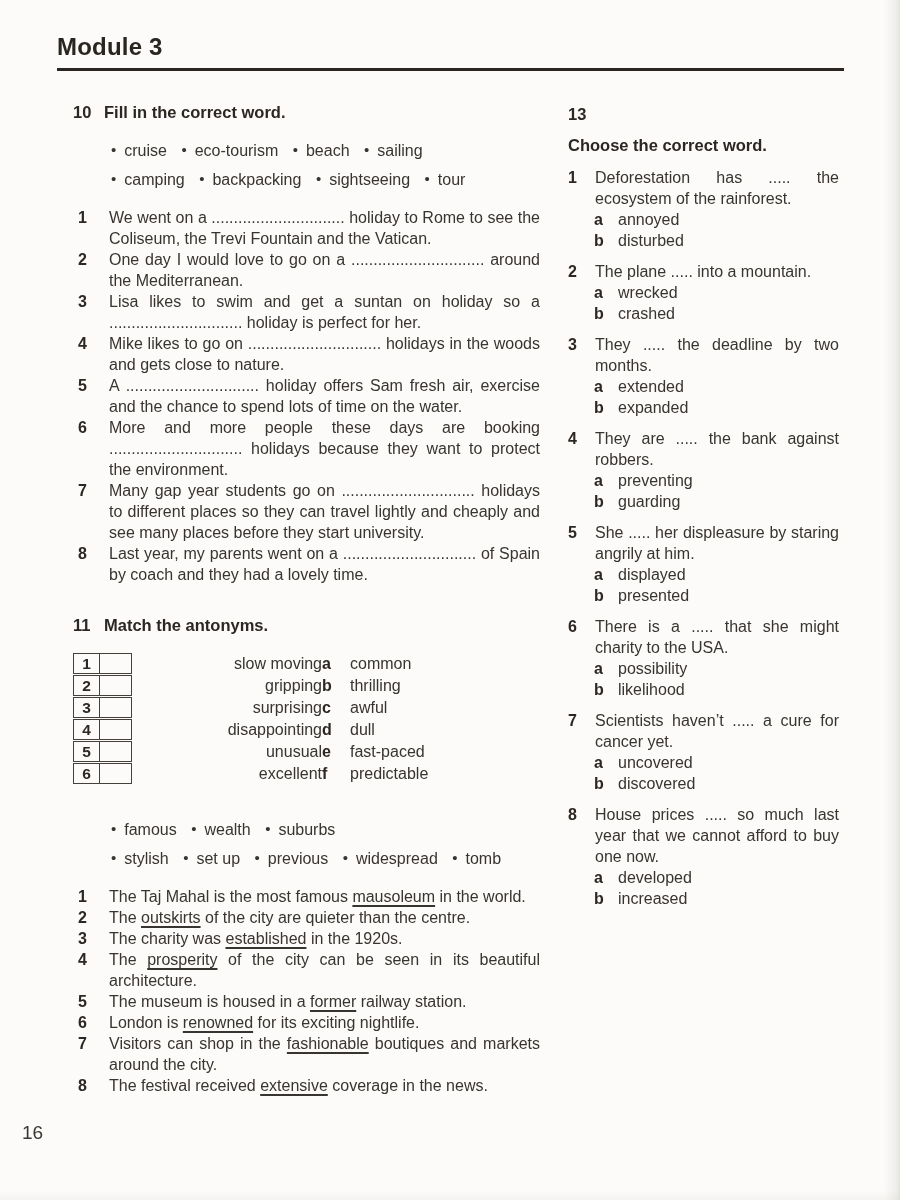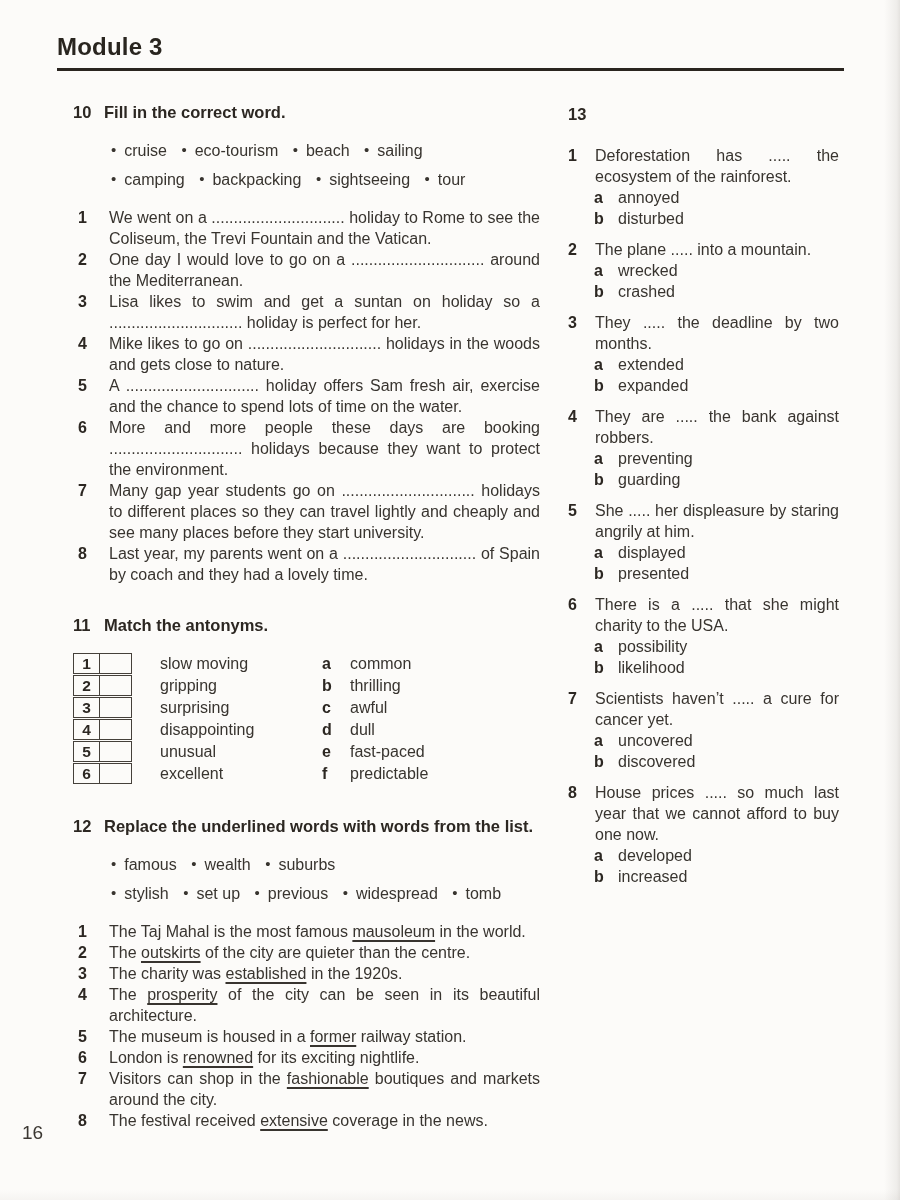--- a/index.html
+++ b/index.html
@@ -61,21 +61,21 @@
   .match{margin-top:17px;}
   .match-row{display:flex;align-items:center;height:21px;margin-bottom:1px;}
   .num-box,.ans-box{
     box-sizing:border-box;height:21px;border:1.6px solid #45403a;background:transparent;
   }
   .num-box{
     width:27px;display:flex;align-items:center;justify-content:center;
     font-weight:bold;color:#2c2722;font-size:15.5px;
   }
   .ans-box{width:32px;border-left:none;}
-  .match-term{margin-left:28px;flex:0 0 162px;}
+  .match-term{margin-left:28px;flex:0 0 162px;text-align:right;}
   .match-letter{font-weight:bold;color:#2c2722;flex:0 0 17px;}
   .match-option{margin-left:11px;}
 
   
   .q{margin-bottom:10px;}
   .q-head{display:flex;}
   .q-num{flex:0 0 17px;font-weight:bold;color:#2c2722;}
   .q-text{flex:1;margin-left:10px;text-align:justify;}
   .opt{display:flex;margin-left:26px;}
   .opt-letter{flex:0 0 15px;font-weight:bold;color:#2c2722;}
@@ -204,24 +204,20 @@
           <span class="num-box">6</span>
             <span class="ans-box"></span>
           <span class="match-term">excellent</span>
           <span class="match-letter">f</span>
           <span class="match-option">predictable</span>
         </div>
       </div>
     </section>
 
     <section class="sec-12">
-      <div class="ex-head">
-        <span class="ex-num">12</span>
-        <span class="ex-title">Replace the underlined words with words from the list.</span>
-      </div>
       <div class="bank">
         <div class="bank-line">
           <span class="bank-word"><span class="bullet">•</span><span>famous</span></span>
           <span class="bank-word"><span class="bullet">•</span><span>wealth</span></span>
           <span class="bank-word"><span class="bullet">•</span><span>suburbs</span></span>
         </div>
         <div class="bank-line">
           <span class="bank-word"><span class="bullet">•</span><span>stylish</span></span>
           <span class="bank-word"><span class="bullet">•</span><span>set up</span></span>
           <span class="bank-word"><span class="bullet">•</span><span>previous</span></span>
@@ -263,20 +259,21 @@
             <div class="item-text"><span>The festival received </span><span class="u">extensive</span><span> coverage in the news.</span></div>
           </div>
       </div>
     </section>
   </div>
 
   <div class="col-right">
     <section>
       <div class="ex-head ex13-head">
         <span class="ex-num">13</span>
+        <span class="ex-title">Choose the correct word.</span>
       </div>
 
       <div class="q">
         <div class="q-head">
             <span class="q-num">1</span>
             <div class="q-text">Deforestation has ..... the ecosystem of the rainforest.</div>
           </div>
         <div class="opt">
             <span class="opt-letter">a</span>
             <span class="opt-text">annoyed</span>

